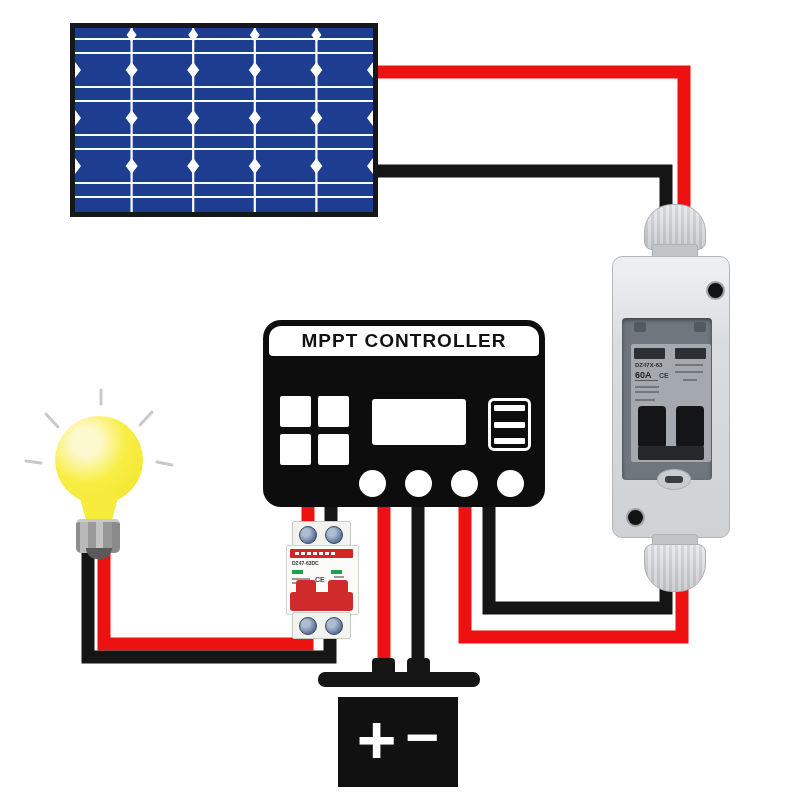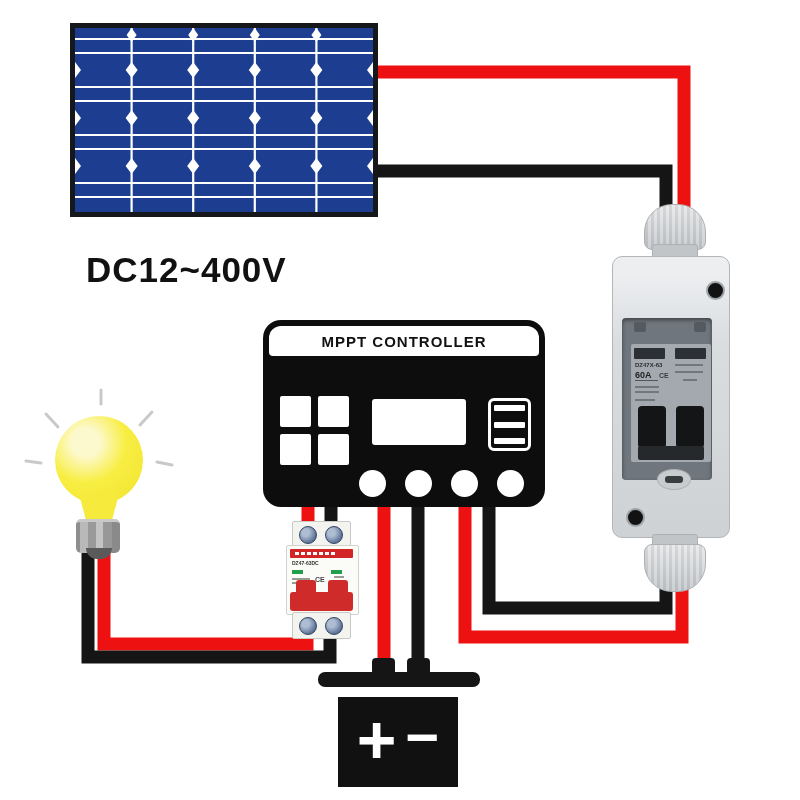--- a/index.html
+++ b/index.html
@@ -27,21 +27,21 @@
     clip-path:polygon(0 0,100% 0,80% 100%,20% 100%);}
   .bulb-base{left:76px;top:519px;width:44px;height:31px;z-index:3;border-radius:5px;
     background:linear-gradient(90deg,#8e8e8e 0 8%,#b9b9b9 8% 28%,#9a9a9a 28% 45%,#c4c4c4 45% 62%,#989898 62% 82%,#8a8a8a 82% 100%);
     border-top:3px solid #c9c9c9;}
   .bulb-tip{left:86px;top:548px;width:26px;height:11px;z-index:3;background:#5a5a5a;border-radius:0 0 12px 12px;}
 
   
   .mppt{left:263px;top:320px;width:282px;height:187px;z-index:2;background:#0d0d0d;border-radius:18px;}
   .mppt-header{position:absolute;left:6px;top:6px;right:6px;height:30px;background:#ffffff;
     border-radius:12px 12px 4px 4px;display:flex;align-items:center;justify-content:center;
-    font-size:15px;font-weight:bold;color:#111;letter-spacing:1px;}
+    font-size:19px;font-weight:bold;color:#111;letter-spacing:1px;}
   .mppt-sq{position:absolute;width:31px;height:31px;background:#fff;border-radius:2px;}
   .mppt-display{position:absolute;left:109px;top:79px;width:94px;height:46px;background:#fff;border-radius:3px;}
   .mppt-menu{position:absolute;left:225px;top:78px;width:31px;height:39px;border:3px solid #fff;border-radius:6px;padding:4px 3px;
     display:flex;flex-direction:column;justify-content:space-between;}
   .mppt-menu span{display:block;height:6px;background:#fff;border-radius:1px;}
   .mppt-btn{position:absolute;top:150px;width:27px;height:27px;border-radius:50%;background:#fff;}
 
   
   .mb-block{z-index:3;background:#f3f3f0;border:1px solid #c9c9c4;border-radius:2px;}
   .mb-screw{position:absolute;top:4px;width:16px;height:16px;border-radius:50%;
@@ -151,21 +151,20 @@
         <path d="M246.4 135 l6 8 -6 8 -6 -8 Z"></path>
       <path d="M5 135 l6 8 -6 8 Z"></path>
         <path d="M303 135 l-6 8 6 8 Z"></path>
       <path d="M61.6 5 l5 7 -5 7 -5 -7 Z"></path>
         <path d="M123.2 5 l5 7 -5 7 -5 -7 Z"></path>
         <path d="M184.8 5 l5 7 -5 7 -5 -7 Z"></path>
         <path d="M246.4 5 l5 7 -5 7 -5 -7 Z"></path>
     </g>
   </svg>
 
-  <div class="dc-label abs">DC12~400V</div>
 
   <div class="bulb-glass abs"></div>
   <div class="bulb-neck abs"></div>
   <div class="bulb-base abs"></div>
   <div class="bulb-tip abs"></div>
 
   <div class="mppt abs">
     <div class="mppt-header">MPPT CONTROLLER</div>
     <div class="mppt-sq" style="left:17px;top:76px;"></div>
     <div class="mppt-sq" style="left:55px;top:76px;"></div>

